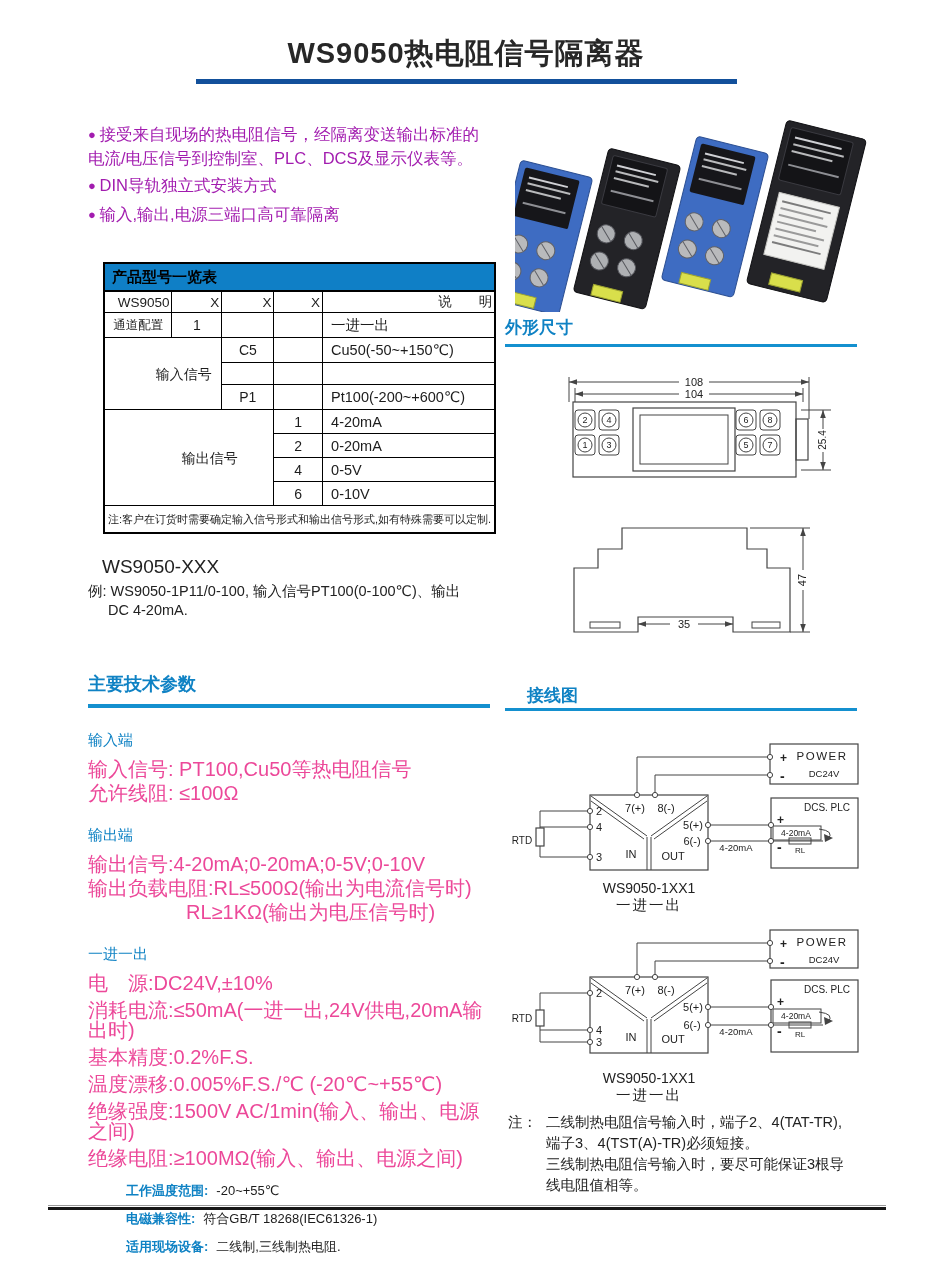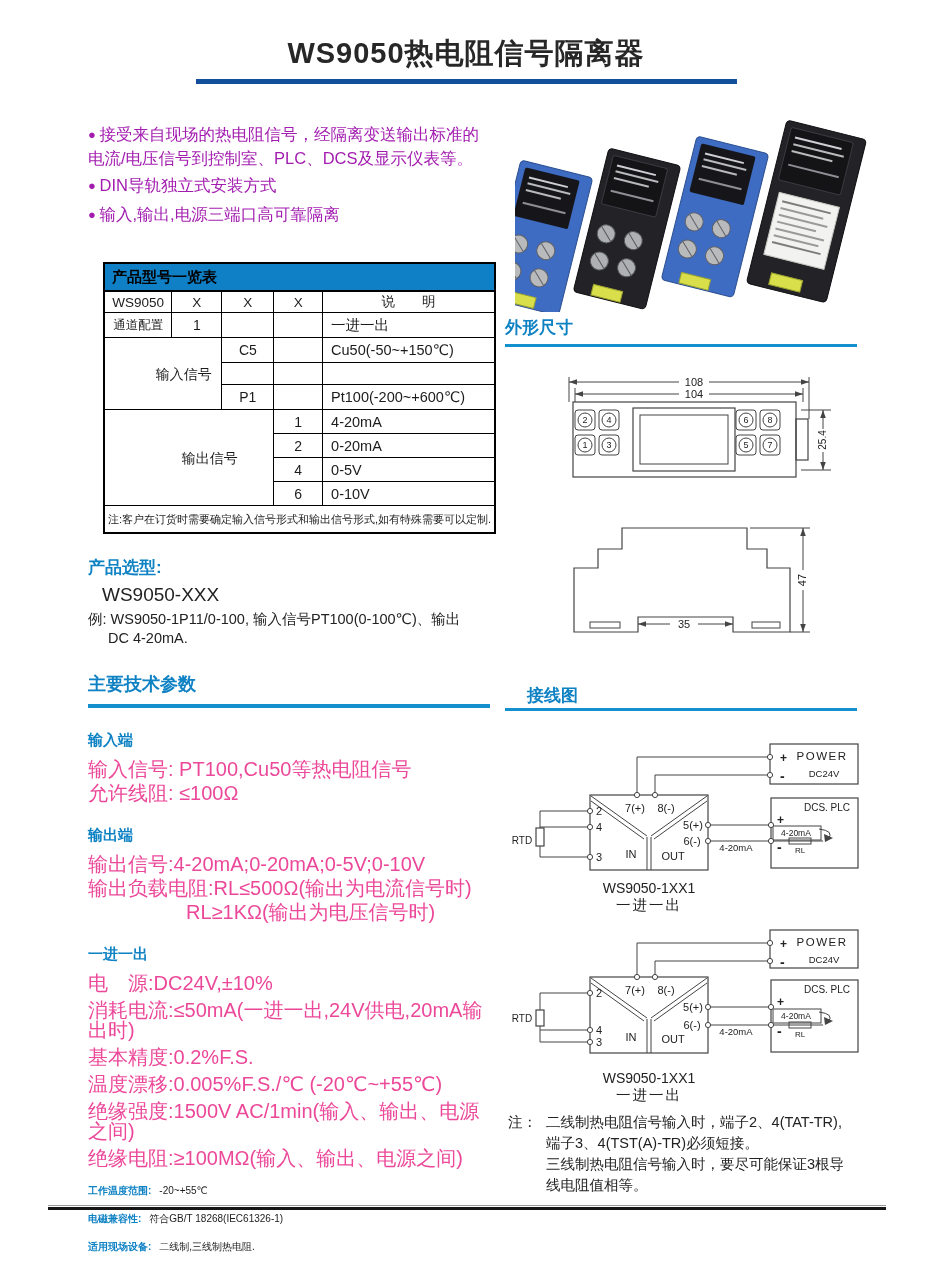--- a/index.html
+++ b/index.html
@@ -20,42 +20,42 @@
   .feature{margin-bottom:5px;}
   .feature::before{content:"● ";font-size:13px;vertical-align:1px;}
 
   
   table.model{left:103px;top:262px;border-collapse:collapse;table-layout:fixed;
     position:absolute;border:2px solid #000;}
   table.model td{border:1px solid #000;font-size:14px;text-align:center;padding:0 2px;
     overflow:hidden;white-space:nowrap;}
   table.model .t-cap td{background:#0f7fc6;color:#000000;text-align:left;font-weight:bold;
     font-size:15px;padding-left:7px;height:26px;border:2px solid #000;}
-  table.model .t-head td{height:20px;font-size:13.5px;}
+  table.model .t-head td{height:20px;font-size:13.5px;text-align:right;}
   table.model td.desc{text-align:left;padding-left:8px;font-size:14.5px;}
   table.model .t-note td{font-size:11px;text-align:center;padding:2px 3px;height:22px;white-space:nowrap;}
   .vtext{width:15px;margin:0 auto;word-break:break-all;line-height:16px;font-size:14px;text-align:left;}
 
   
   .selection{left:88px;top:556px;width:400px;}
   .sel-title{color:#0f82c4;font-weight:bold;font-size:17px;margin-bottom:5px;}
   .sel-model{font-size:19px;color:#222;padding-left:14px;margin-bottom:4px;}
   .sel-ex{font-size:14.5px;line-height:19px;color:#222;}
   .sel-ex2{padding-left:20px;}
 
   
   .tech{left:88px;top:672px;width:402px;}
   .tech-title{color:#0f82c4;font-weight:bold;font-size:18px;margin:0 0 8px 0;}
   .rule4{height:4px;background:#1490cf;}
-  .sec-title{color:#0f82c4;font-weight:bold;font-size:15px;margin:23px 0 9px 0;}
+  .sec-title{color:#0f82c4;font-weight:normal;font-size:15px;margin:23px 0 9px 0;}
   .tech-line{font-size:20px;line-height:20px;margin-bottom:4px;color:#ec4899;}
   .sec-basic .tech-line{margin-bottom:7px;}
   .sec-out .tech-line:nth-child(4){padding-left:98px;}
   .extra{margin-top:13px;}
-  .extra-row{font-size:10px;line-height:20px;margin-bottom:8px;}
+  .extra-row{font-size:13px;line-height:20px;margin-bottom:8px;margin-left:38px;}
   .extra-row .lbl{color:#0f82c4;font-weight:bold;margin-right:8px;}
 
   
   .rc-title{color:#0f82c4;font-weight:bold;font-size:17px;}
   .rc-rule{height:3px;background:#1490cf;width:352px;}
 
   
   .wnote{left:508px;top:1112px;width:420px;display:flex;font-size:14.5px;line-height:21px;color:#222;}
   .wnote .prefix{width:38px;flex:0 0 38px;}
 
@@ -218,21 +218,20 @@
     <td>6</td>
     <td class="desc">0-10V</td>
   </tr>
   <tr class="t-note">
         <td colspan="5">注:客户在订货时需要确定输入信号形式和输出信号形式,如有特殊需要可以定制.</td>
       </tr>
 </tbody>
   </table>
 
 <div class="abs selection">
-  <div class="sel-title">产品选型:</div>
   <div class="sel-model">WS9050-XXX</div>
   <div class="sel-ex">例:  WS9050-1P11/0-100,  输入信号PT100(0-100℃)、输出</div>
   <div class="sel-ex sel-ex2">DC 4-20mA.</div>
 </div>
 
 <div class="abs tech">
   <div class="tech-title">主要技术参数</div>
   <div class="rule4"></div>
 
   <div class="sec-in">

